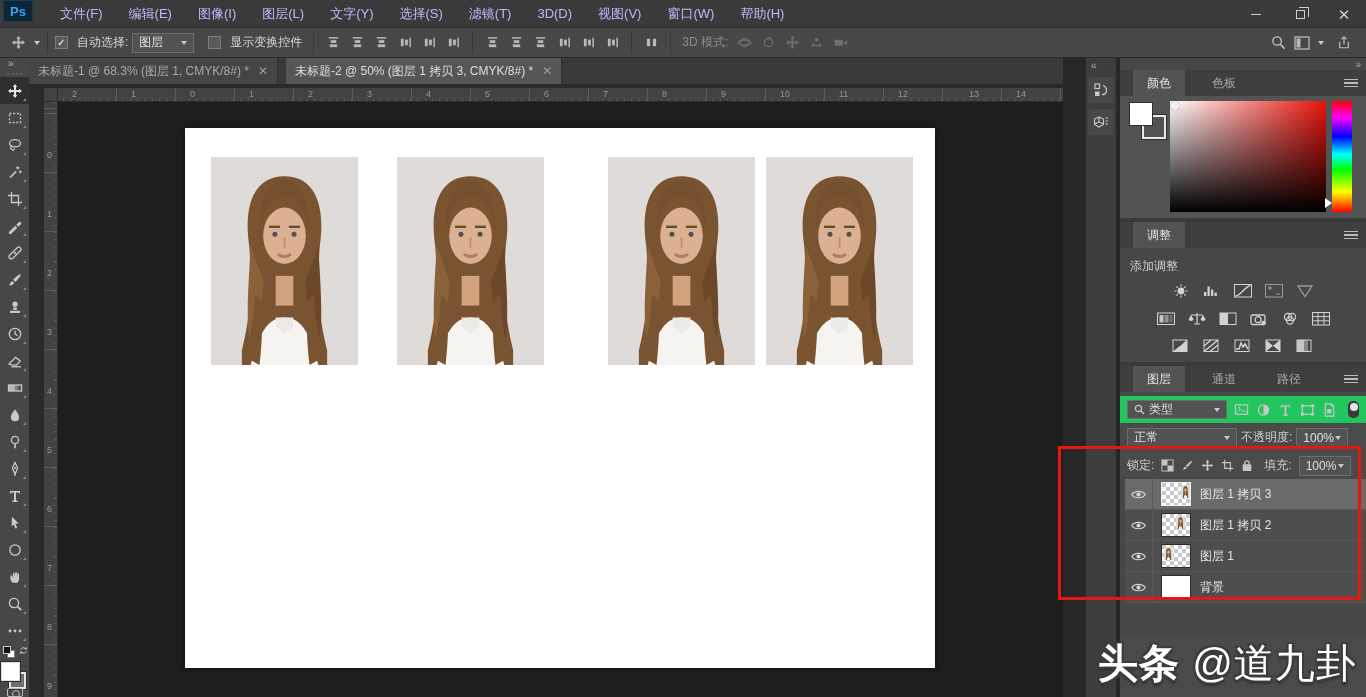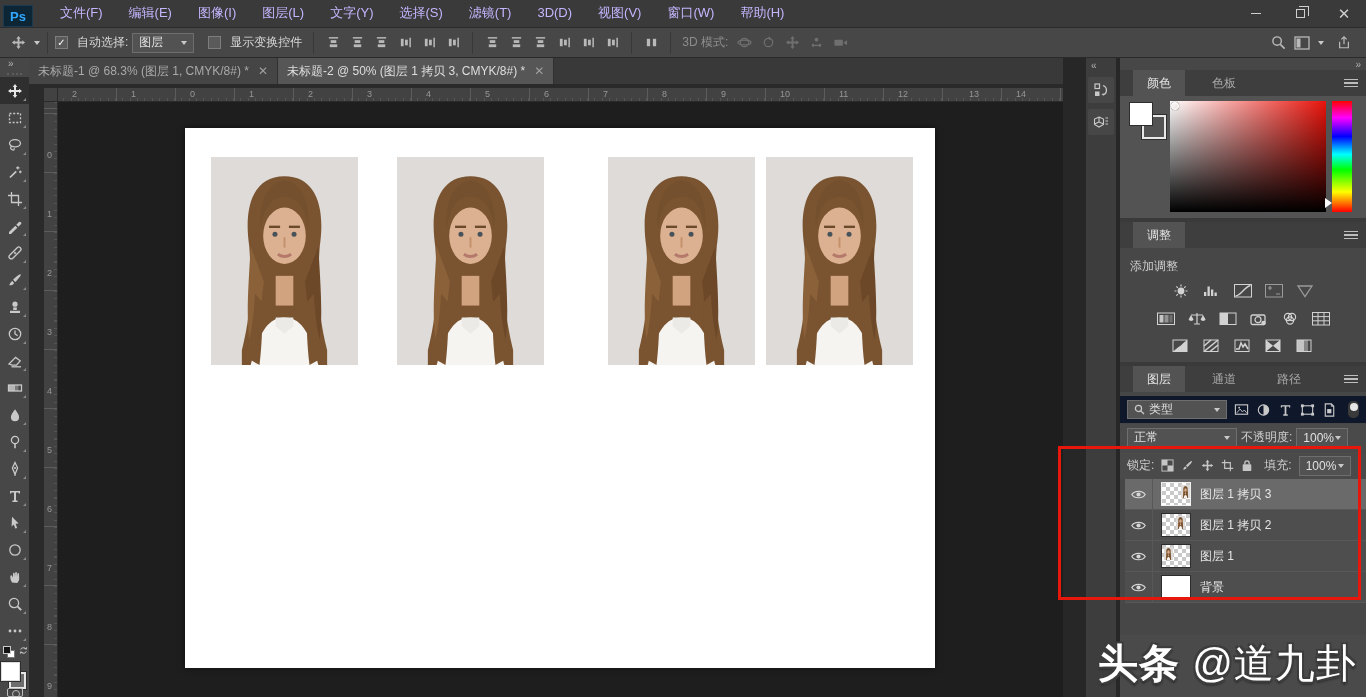--- a/index.html
+++ b/index.html
@@ -2,21 +2,21 @@
 <html><head>
 <meta charset="utf-8">
 <style>
   * { margin:0; padding:0; box-sizing:border-box; }
   html,body { width:1366px; height:697px; overflow:hidden; background:#1f1f1f;
     font-family:"Liberation Sans","DejaVu Sans",sans-serif; -webkit-font-smoothing:antialiased; }
   svg { display:block; }
 
   
   #menubar { position:absolute; left:0; top:0; width:1366px; height:28px; background:#3a3a3a;
-    display:flex; align-items:flex-end; border-bottom:1px solid #2c2c2c; z-index:10; }
+    display:flex; align-items:flex-start; border-bottom:1px solid #2c2c2c; z-index:10; }
   #ps-badge { width:30px; height:22px; margin-left:3px; background:#0d2636; color:#31a8ff;
     font-weight:bold; font-size:13px; display:flex; align-items:center; justify-content:center;
     border:1px solid #1b3a50; }
   #menu-items { display:flex; margin-left:14px; }
   .menu-item { color:#c4b5fd; font-size:13px; padding:0 13px; line-height:28px; cursor:default; }
   #win-controls { margin-left:auto; display:flex; height:28px; }
   .winbtn { width:44px; height:28px; display:flex; align-items:center; justify-content:center; color:#cfcfcf; }
   .glyph-min { width:10px; height:1px; background:#cfcfcf; }
   .glyph-restore { width:9px; height:9px; border:1px solid #cfcfcf; position:relative; }
   .glyph-restore::before { content:""; position:absolute; left:2px; top:-4px; width:9px; height:9px;
@@ -33,21 +33,21 @@
     display:flex; align-items:center; justify-content:center; color:#fff; font-size:10px; line-height:1; }
   .dropdown { background:#525252; border:1px solid #6e6e6e; height:20px; display:flex; align-items:center;
     padding:0 6px; color:#e0e0e0; }
   .opt-icon { width:24px; height:22px; display:flex; align-items:center; justify-content:center; color:#b9b9b9; }
   .opt-icon.dim { color:#6f6f6f; }
   .opt-group { display:flex; }
   #optionsbar .label { margin:0 4px; }
   .dim-label { color:#8d8d8d; }
 
   
-  #tabbar { position:absolute; left:29px; top:58px; width:1034px; height:26px; background:#393939; display:flex; z-index:5; }
+  #tabbar { position:absolute; left:29px; top:58px; width:1034px; height:26px; background:#393939; display:flex; z-index:5;gap:8px; }
   .doc-tab { display:flex; align-items:center; padding:0 9px; font-size:12px; height:26px;
     background:#454545; color:#a9a9a9; border-right:1px solid #303030; }
   .doc-tab.active { background:#565656; color:#dedede; }
   .tab-close { margin-left:9px; font-size:12px; color:#9f9f9f; }
 
   
   #toolbar { position:absolute; left:0; top:58px; width:29px; height:639px; background:#474747;
     display:flex; flex-direction:column; align-items:center; z-index:8; }
   #toolbar-collapse { color:#b5b5b5; font-size:10px; height:13px; line-height:12px; width:100%; text-align:left; padding-left:8px; letter-spacing:-1px;}
   #toolbar-grip { width:15px; border-top:2px dotted #5d5d5d; margin:3px 0 2px; }
@@ -120,21 +120,21 @@
     border-top:5px solid transparent; border-bottom:5px solid transparent; border-left:7px solid #fff; }
   .panel-div { position:absolute; left:0; right:0; height:4px; background:#3a3a3a; }
 
   
   #adj-label { position:absolute; left:10px; top:200px; font-size:12px; color:#cecece; }
   .adj-row { position:absolute; left:0; width:246px; display:flex; justify-content:center; gap:9px; }
   .adj-icon { width:22px; height:17px; display:flex; align-items:center; justify-content:center; color:#d2d2d2; }
   .adj-icon.dim { color:#9a9a9a; }
 
   
-  #filter-row { position:absolute; left:0; top:338px; width:246px; height:27px; background:#0f172a;
+  #filter-row { position:absolute; left:0; top:338px; width:246px; height:27px; background:#22c55e;
     display:flex; align-items:center; padding:0 7px; gap:6px; }
   #type-filter { width:100px; height:19px; display:flex; align-items:center; gap:4px; font-size:12px; }
   .ficon { width:17px; height:17px; display:flex; align-items:center; justify-content:center; color:#c9c9c9; }
   #filter-toggle { margin-left:auto; width:11px; height:17px; background:#3a3a3a; border-radius:5px; position:relative; }
   #filter-toggle::before { content:""; position:absolute; left:1.5px; top:1.5px; width:8px; height:8px; background:#e6e6e6; border-radius:50%; }
   #blend-row { position:absolute; left:0; top:366px; width:246px; height:27px; background:#4a4a4a;
     display:flex; align-items:center; padding:0 7px; font-size:12px; color:#cfcfcf; }
   #lock-row { position:absolute; left:0; top:394px; width:246px; height:27px; background:#4a4a4a;
     display:flex; align-items:center; padding:0 7px; gap:7px; font-size:12px; color:#cfcfcf; }
   .lock-icon { color:#c6c6c6; display:flex; align-items:center; }

